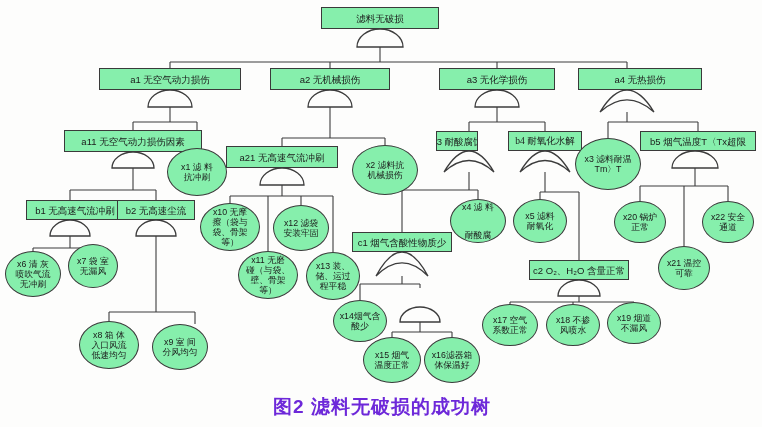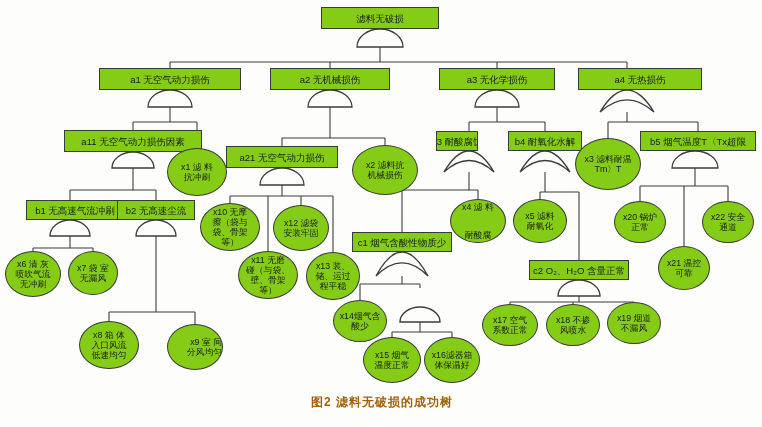--- a/index.html
+++ b/index.html
@@ -1,26 +1,26 @@
 <!DOCTYPE html>
 <html><head>
 <meta charset="utf-8">
 <style>
   html,body{margin:0;padding:0;background:#ffffff;font-family:"Liberation Sans","DejaVu Sans",sans-serif;}
   #stage{position:relative;width:762px;height:427px;background:#fdfdfc;overflow:hidden;}
   #wires{position:absolute;left:0;top:0;width:762px;height:427px;}
   #wires line{stroke:#3c3c3c;stroke-width:1.1;}
   .gate{fill:#fdfdfc;stroke:#3c3c3c;stroke-width:1.3;}
   .node{position:absolute;display:flex;flex-direction:column;align-items:center;justify-content:center;
-        text-align:center;color:#1a1a1a;background:#84cc16;box-sizing:border-box;}
+        text-align:center;color:#1a1a1a;background:#86efac;box-sizing:border-box;}
   .box{border:1.3px solid #3a3a3a;font-size:9.5px;white-space:nowrap;overflow:hidden;}
   .circle{border:1.2px solid #3a3a3a;border-radius:50%;font-size:8.8px;line-height:10px;overflow:hidden;}
   .box .ln{line-height:11px;}
   .caption{position:absolute;left:2px;right:0;top:394px;text-align:center;font-weight:bold;
-           font-size:12px;color:#a16207;letter-spacing:1px;}
+           font-size:19px;color:#6d28d9;letter-spacing:1px;}
 </style>
 </head>
 <body>
 
 <div id="stage">
   <svg id="wires" viewBox="0 0 762 427">
       <line x1="380" y1="47" x2="380" y2="62"></line>
       <line x1="170" y1="62" x2="627" y2="62"></line>
       <line x1="170" y1="62" x2="170" y2="68"></line>
       <line x1="330" y1="62" x2="330" y2="68"></line>
@@ -115,26 +115,26 @@
     <div class="node box" style="left: 439px; top: 68px; width: 116px; height: 22px;">
       <div class="ln">a3 无化学损伤</div>
     </div>
     <div class="node box" style="left: 565px; top: 68px; width: 124px; height: 22px; margin-left: 13px;">
       <div class="ln">a4 无热损伤</div>
     </div>
     <div class="node box" style="left: 64px; top: 130px; width: 138px; height: 22px;">
       <div class="ln">a11 无空气动力损伤因素</div>
     </div>
     <div class="node box" style="left: 226px; top: 146px; width: 112px; height: 22px;">
-      <div class="ln">a21 无空气动力损伤</div>
+      <div class="ln">a21 无高速气流冲刷</div>
     </div>
     <div class="node box" style="left: 436px; top: 131px; width: 42px; height: 20px; justify-content: center;">
       <div class="ln">b3 耐酸腐蚀</div>
     </div>
-    <div class="node box" style="left: 508px; top: 131px; width: 74px; height: 20px;">
+    <div class="node box" style="left: 508px; top: 131px; width: 74px; height: 20px; font-family: Liberation Serif, serif;">
       <div class="ln">b4 耐氧化水解</div>
     </div>
     <div class="node box" style="left: 640px; top: 131px; width: 116px; height: 20px;">
       <div class="ln">b5 烟气温度T〈Tx超限</div>
     </div>
     <div class="node box" style="left: 26px; top: 200px; width: 98px; height: 20px;">
       <div class="ln">b1 无高速气流冲刷</div>
     </div>
     <div class="node box" style="left: 117px; top: 200px; width: 78px; height: 20px;">
       <div class="ln">b2 无高速尘流</div>
@@ -163,30 +163,30 @@
     </div>
     <div class="node circle" style="left: 513px; top: 199px; width: 54px; height: 44px;">
       <div class="ln">x5 滤料</div>
       <div class="ln">耐氧化</div>
     </div>
     <div class="node circle" style="left: 5px; top: 251px; width: 56px; height: 46px;">
       <div class="ln">x6 清 灰</div>
       <div class="ln">喷吹气流</div>
       <div class="ln">无冲刷</div>
     </div>
-    <div class="node circle" style="left: 68px; top: 251px; width: 50px; height: 44px;">
+    <div class="node circle" style="left: 68px; top: 244px; width: 50px; height: 44px;">
       <div class="ln">x7 袋 室</div>
       <div class="ln">无漏风</div>
     </div>
     <div class="node circle" style="left: 79px; top: 321px; width: 60px; height: 48px;">
       <div class="ln">x8 箱 体</div>
       <div class="ln">入口风流</div>
       <div class="ln">低速均匀</div>
     </div>
-    <div class="node circle" style="left: 167px; top: 324px; width: 56px; height: 46px; align-items: flex-end;">
+    <div class="node circle" style="left: 152px; top: 324px; width: 56px; height: 46px;">
       <div class="ln">x9 室 间</div>
       <div class="ln">分风均匀</div>
     </div>
     <div class="node circle" style="left: 200px; top: 203px; width: 60px; height: 48px;">
       <div class="ln">x10 无摩</div>
       <div class="ln">擦（袋与</div>
       <div class="ln">袋、骨架</div>
       <div class="ln">等）</div>
     </div>
     <div class="node circle" style="left: 238px; top: 251px; width: 60px; height: 48px;">

